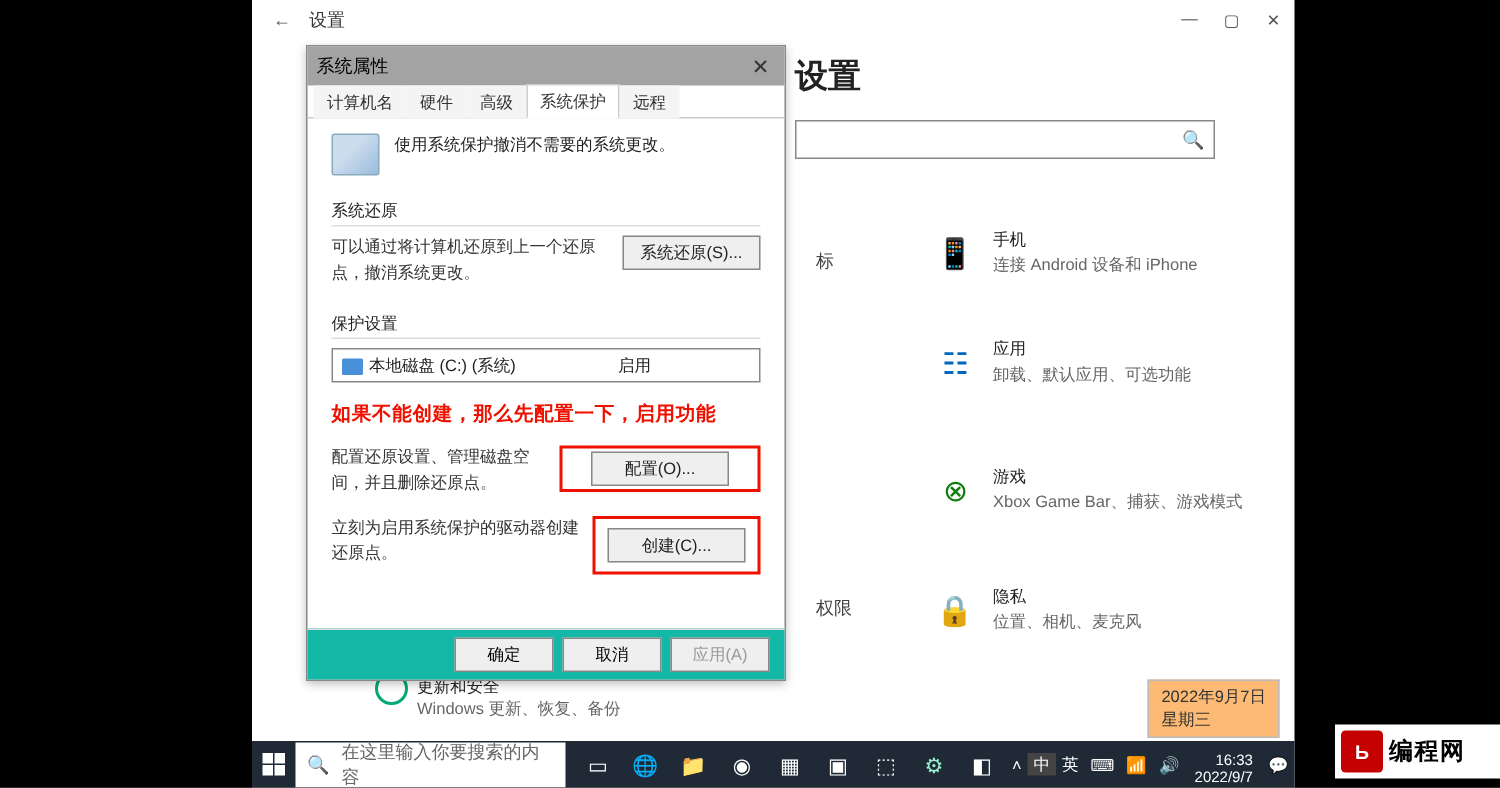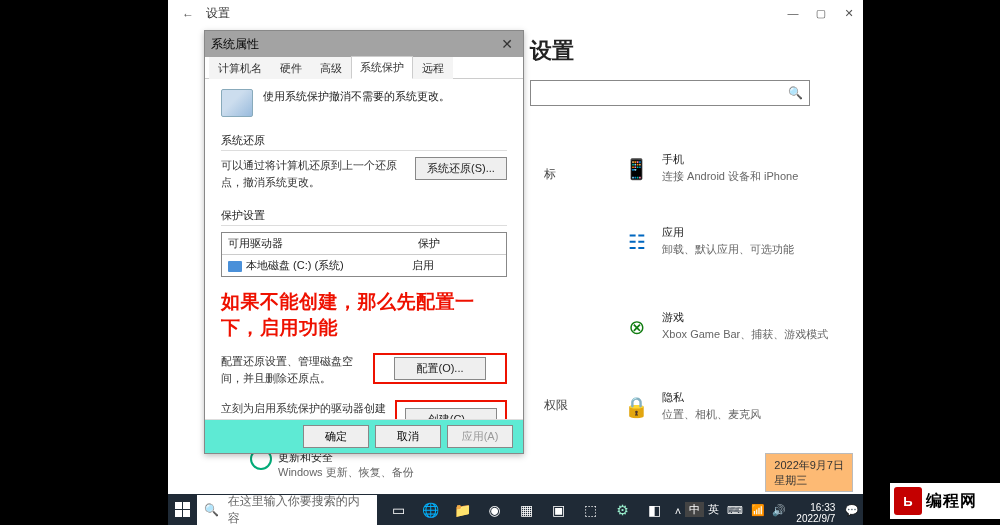--- a/index.html
+++ b/index.html
@@ -53,24 +53,24 @@
   .btn { border:1px solid #888; background:#efefef; font-size:11px; padding:3px 0; width:92px; text-align:center;}
 
   .drive-table { border:1px solid #888; margin-top:4px; font-size:11px;}
   .drive-table .hdr { display:flex; background:#fff; border-bottom:1px solid #ccc;}
   .drive-table .hdr div { padding:3px 6px;}
   .drive-table .hdr div:first-child{width:190px;}
   .drive-table .r { display:flex; padding:3px 6px;}
   .drive-table .r div:first-child{width:184px;}
   .drive-table .r .dicn { display:inline-block; width:14px; height:11px; background:#4a90d9; margin-right:4px; vertical-align:middle; border-radius:1px;}
 
-  .annot { color:#e10; font-size:19px; font-weight:600; margin:12px 0 12px; letter-spacing:0.5px;}
+  .annot { color:#e10; font-size:13px; font-weight:600; margin:12px 0 12px; letter-spacing:0.5px;}
   .red-box { border:2px solid #e10; padding:2px 19px;}
 
-  .dlg-foot { position:absolute; left:0; right:0; bottom:0; height:34px; display:flex; justify-content:flex-end; align-items:center; gap:6px; padding-right:10px; background:#5eead4; border-top:1px solid #ddd;}
+  .dlg-foot { position:absolute; left:0; right:0; bottom:0; height:34px; display:flex; justify-content:flex-end; align-items:center; gap:6px; padding-right:10px; background:#14b8a6; border-top:1px solid #ddd;}
   .dlg-foot .btn{width:66px;}
   .dlg-foot .btn.disabled{color:#999;}
 
   
   .taskbar { position:absolute; left:0; right:0; bottom:0; height:31px; background:#1f2a36; display:flex; align-items:center; color:#fff; font-size:11px;}
   .taskbar .start { width:34px; height:31px; display:flex; align-items:center; justify-content:center;}
   .winlogo { display:grid; grid-template-columns:7px 7px; grid-template-rows:7px 7px; gap:1px;}
   .winlogo span{background:#fff;}
   .taskbar .search { display:flex; align-items:center; background:#fff; color:#666; height:30px; width:210px; padding:0 8px; gap:8px; font-size:12px;}
   .taskbar .search .sicn{color:#555;}
@@ -166,24 +166,20 @@
         </div>
 
         <div class="group-head">系统还原</div>
         <div class="row">
           <div class="desc">可以通过将计算机还原到上一个还原点，撤消系统更改。</div>
           <div class="btn">系统还原(S)...</div>
         </div>
 
         <div class="group-head" style="margin-top:18px;">保护设置</div>
         <div class="drive-table">
-          <div class="hdr">
-            <div>可用驱动器</div>
-            <div>保护</div>
-          </div>
           <div class="r">
             <div><span class="dicn"></span><span>本地磁盘 (C:) (系统)</span></div>
             <div>启用</div>
           </div>
         </div>
 
         <div class="annot">如果不能创建，那么先配置一下，启用功能</div>
 
         <div class="row">
           <div class="desc">配置还原设置、管理磁盘空间，并且删除还原点。</div>

